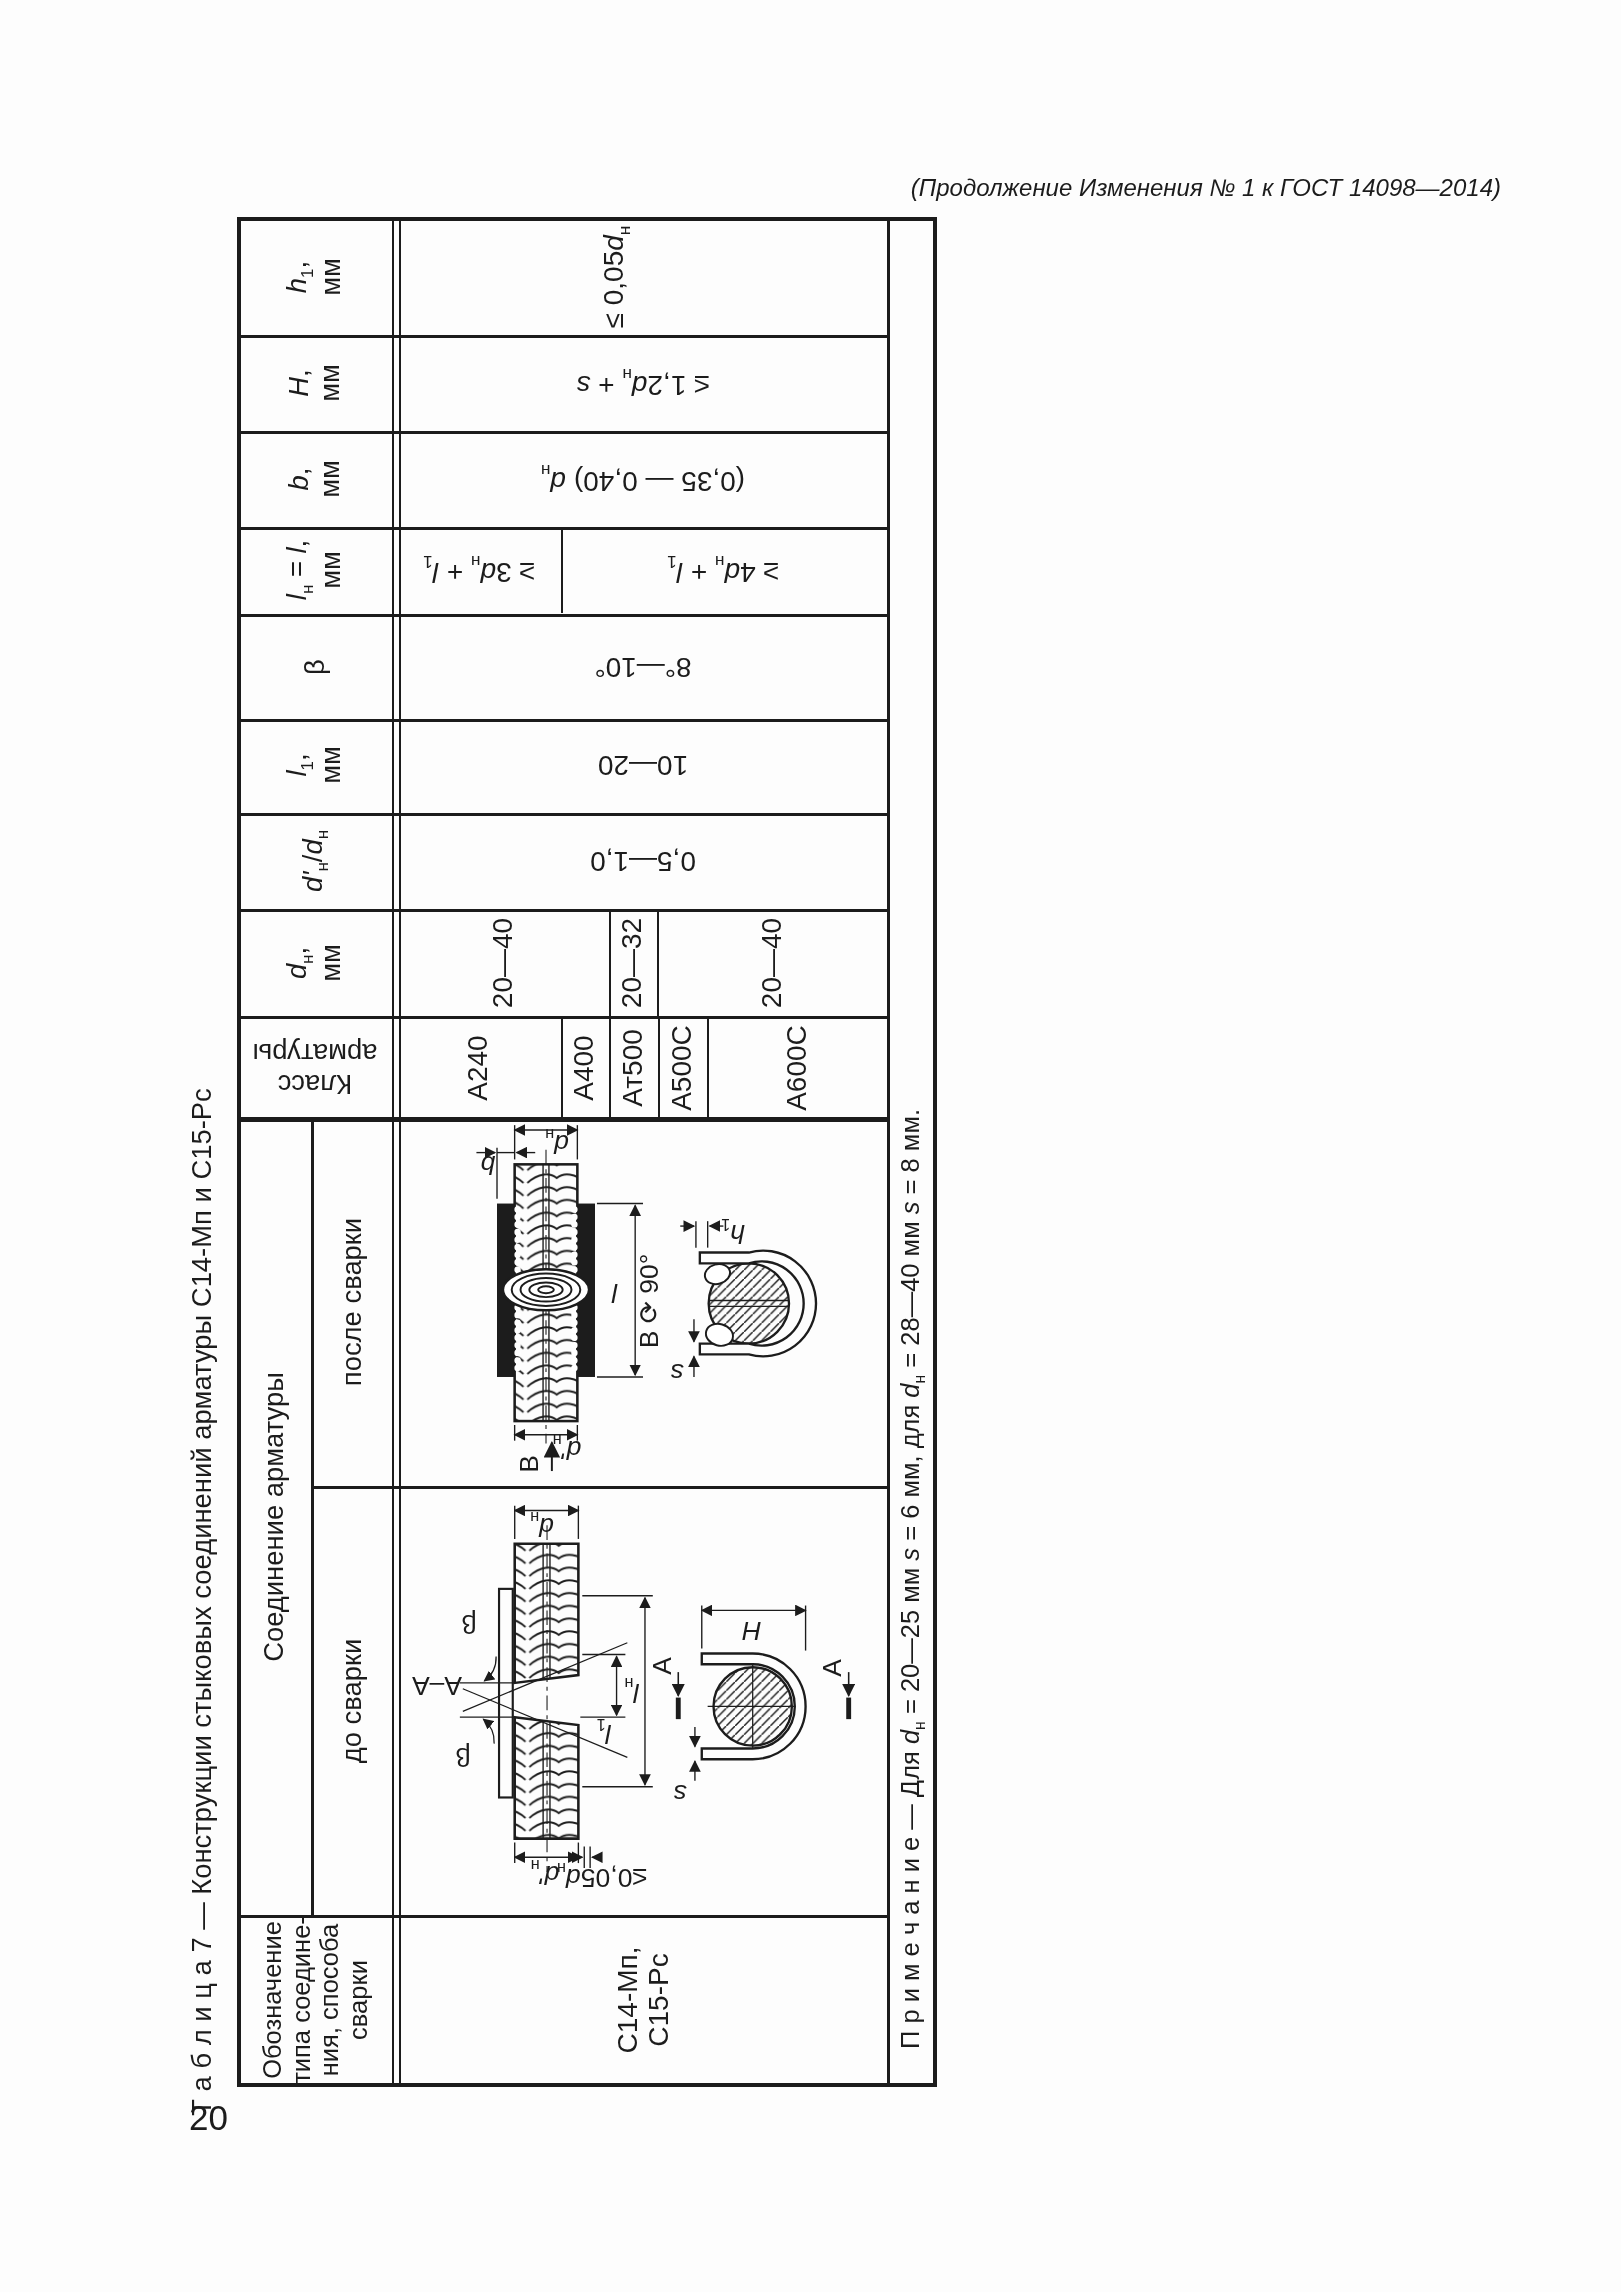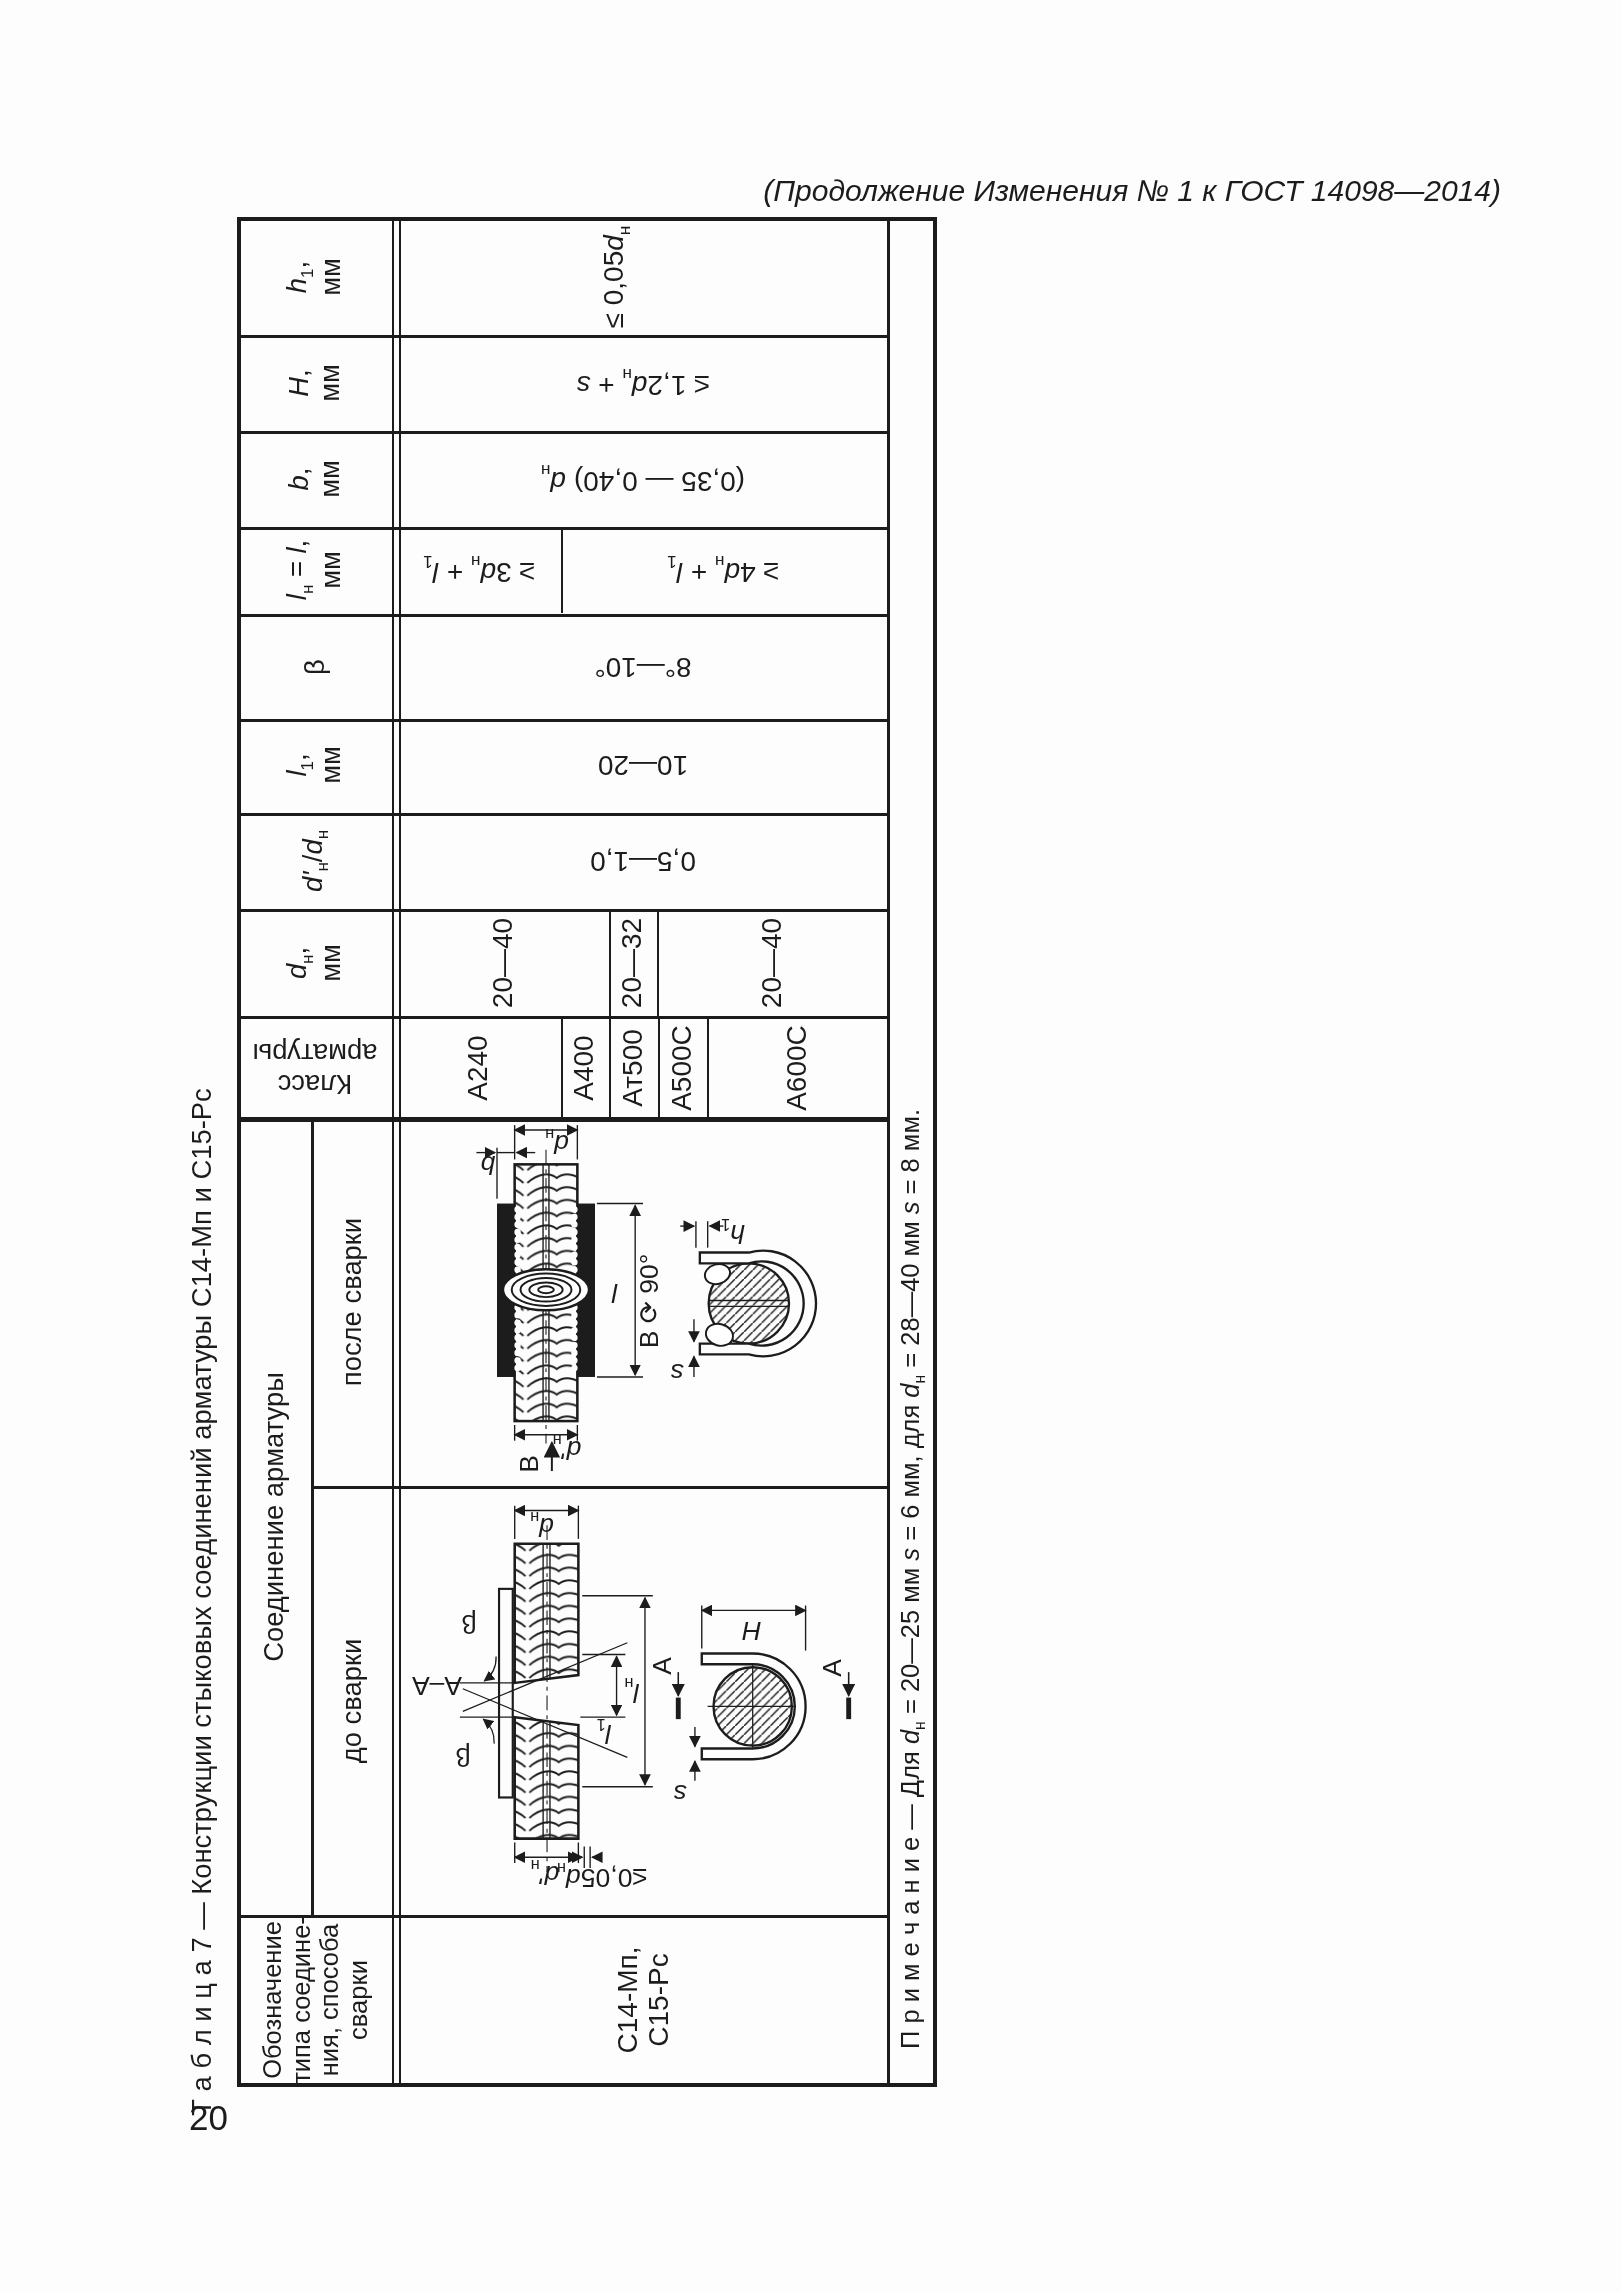--- a/index.html
+++ b/index.html
@@ -14,21 +14,21 @@
   
   .t{position:absolute;white-space:nowrap;line-height:1.12;text-align:center;}
   .rotccw{transform:translate(-50%,-50%) rotate(-90deg);}
   .rot180{transform:translate(-50%,-50%) rotate(180deg);}
   .fs-head{font-size:27.4px;}
   .fs-val{font-size:28px;}
   .fs-small{font-size:25.5px;}
   .fs-dim{font-size:26.5px;}
   sub{font-size:0.62em;}
   i{font-style:italic;}
-  #heading{position:absolute;top:174px;right:120px;font-size:30px;font-style:italic;white-space:nowrap;}
+  #heading{position:absolute;top:174px;right:120px;font-size:24px;font-style:italic;white-space:nowrap;}
   #pageno{position:absolute;left:189px;top:2098px;font-size:35px;}
   svg{position:absolute;overflow:visible;}
 </style>
 </head>
 <body>
 
 <div id="page">
 
   <div id="heading">(Продолжение Изменения № 1 к ГОСТ 14098—2014)</div>
 

